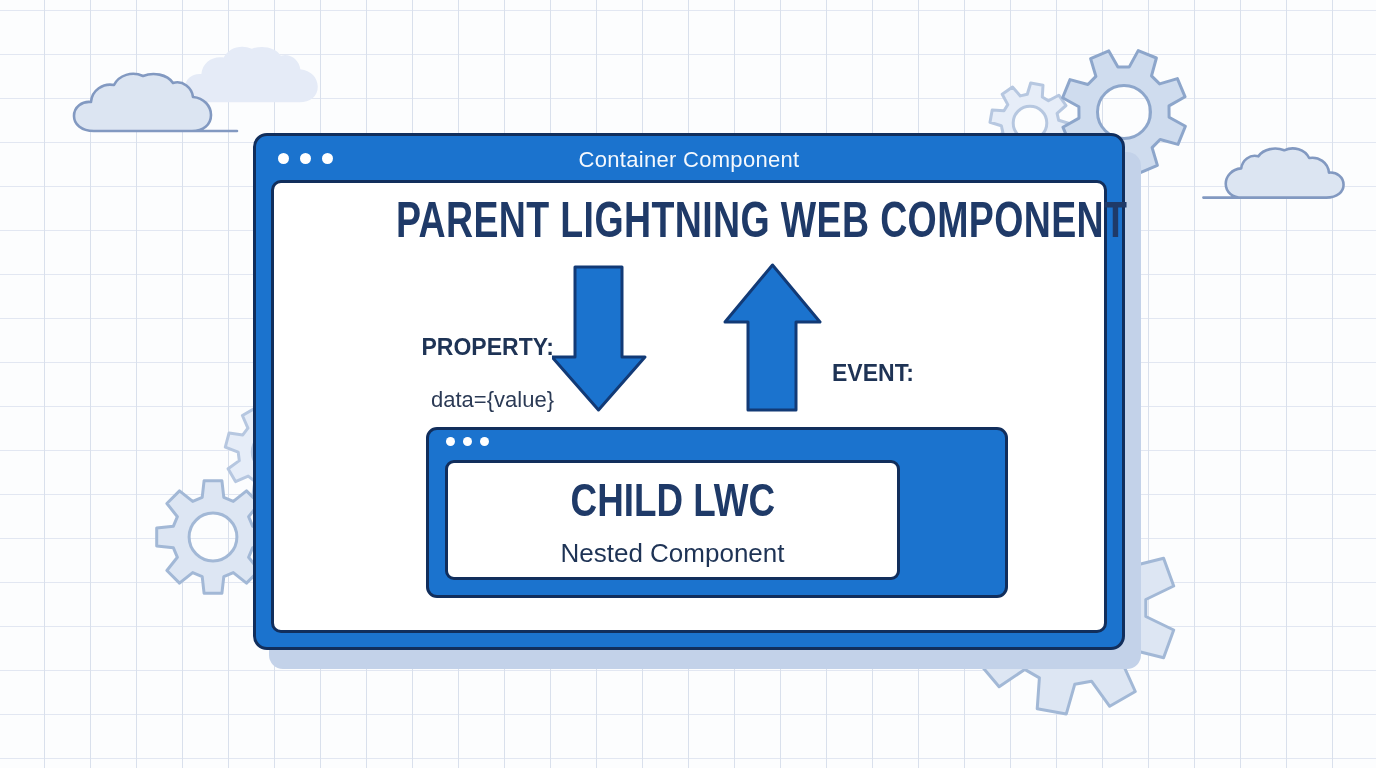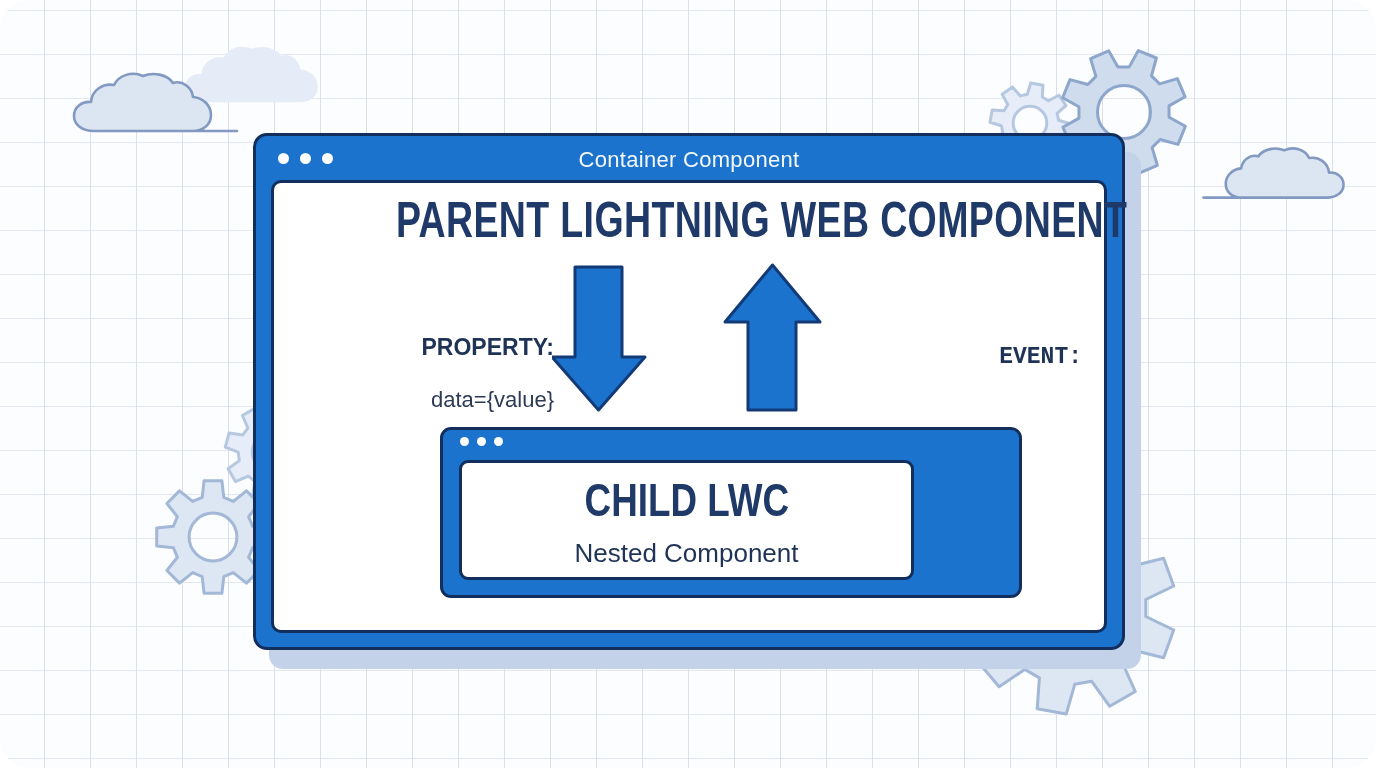--- a/index.html
+++ b/index.html
@@ -1,17 +1,17 @@
 <!DOCTYPE html>
 <html style="--page-bg: #fcfdfe; --grid-line-v: #d4dcea; --grid-line-h: #dee4f0; --window-blue: #1b73ce; --outline-navy: #112e5c; --titlebar-text: #f4f8fd; --panel-white: #ffffff; --dot-white: #ffffff; --heading-navy: #1f3a68; --label-navy: #1e3355; --code-text: #2b3a55; --arrow-fill: #1b73ce; --arrow-outline: #123a76; --shadow-blue: #c3d2e9; --cloud-fill: #dce5f2; --cloud-fill-light: #e5ebf7; --cloud-outline: #8299c1; --gear-strong-fill: #cfdcee; --gear-strong-stroke: #8da6cb; --gear-mid-fill: #dde6f3; --gear-mid-stroke: #a2b8d6; --gear-light-fill: #e6edf8; --gear-light-stroke: #b6c7e0;"><head>
 <meta charset="utf-8">
 <style>
   html,body{margin:0;padding:0;}
   body{font-family:"Liberation Sans",sans-serif;}
-  .stage{position:relative;width:1376px;height:768px;background:var(--page-bg,#fcfdfe);overflow:hidden;border-radius:30px;}
+  .stage{position:relative;width:1376px;height:768px;background:var(--page-bg,#fcfdfe);overflow:hidden;}
   .grid{position:absolute;inset:0;
     background-image:
       linear-gradient(to right, var(--grid-line-v,#d4dcea) 1px, transparent 1px),
       linear-gradient(to bottom, var(--grid-line-h,#dee4f0) 1px, transparent 1px);
     background-size:46px 44px;background-position:-2px 10px;opacity:.85;}
   .decor{position:absolute;inset:0;pointer-events:none;}
   .cloud-front{fill:var(--cloud-fill);stroke:var(--cloud-outline);stroke-width:2.6;stroke-linecap:round;stroke-linejoin:round;}
   .cloud-back{fill:var(--cloud-fill-light);stroke:none;}
   .cloud-small{fill:var(--cloud-fill);stroke:var(--cloud-outline);stroke-width:3;stroke-linecap:round;stroke-linejoin:round;}
   .gear-strong{fill:var(--gear-strong-fill);stroke:var(--gear-strong-stroke);stroke-width:3;stroke-linejoin:round;}
@@ -32,25 +32,25 @@
   .parent-heading{position:absolute;left:0;right:8px;top:8px;text-align:right;white-space:nowrap;
     color:var(--heading-navy);font-size:50px;font-weight:bold;}
   .parent-heading>span{display:inline-block;transform:scaleX(.75);transform-origin:center;letter-spacing:.5px;}
 
   .arrow{position:absolute;}
   .arrow polygon{fill:var(--arrow-fill);stroke:var(--arrow-outline);stroke-width:3;stroke-linejoin:round;}
   .arrow-down{left:278px;top:82px;}
   .arrow-up{left:449px;top:80px;}
 
   .prop-block{position:absolute;left:110px;top:114px;width:170px;text-align:right;line-height:26px;}
-  .event-block{position:absolute;left:558px;top:124px;width:250px;text-align:right;line-height:26px;font-family:Liberation Mono, monospace;}
+  .event-block{position:absolute;left:558px;top:140px;width:250px;text-align:left;line-height:26px;}
   .lbl{color:var(--label-navy);font-size:23px;font-weight:bold;margin-top:37px;}
   .code{color:var(--code-text);font-size:22px;margin-top:27px;}
 
-  .window-child{position:absolute;left:166px;top:244px;width:582px;height:171px;box-sizing:border-box;
+  .window-child{position:absolute;left:152px;top:244px;width:582px;height:171px;box-sizing:border-box;
     background:var(--window-blue);border:3px solid var(--outline-navy);border-radius:11px;}
   .dots-small{position:absolute;left:17px;top:7px;display:flex;gap:8px;}
   .dot-small{width:9px;height:9px;border-radius:50%;background:var(--dot-white,#fff);}
   .panel-child{position:absolute;left:16px;top:30px;width:455px;height:120px;box-sizing:border-box;
     background:var(--panel-white,#fff);border:3px solid var(--outline-navy);border-radius:9px;
     display:flex;flex-direction:column;align-items:center;justify-content:center;padding-top:6px;}
   .child-heading{color:var(--heading-navy);font-size:46px;font-weight:bold;line-height:1;white-space:nowrap;
     transform:scaleX(.8);transform-origin:center;}
   .child-sub{color:var(--label-navy);font-size:26px;margin-top:15px;}
 </style>

